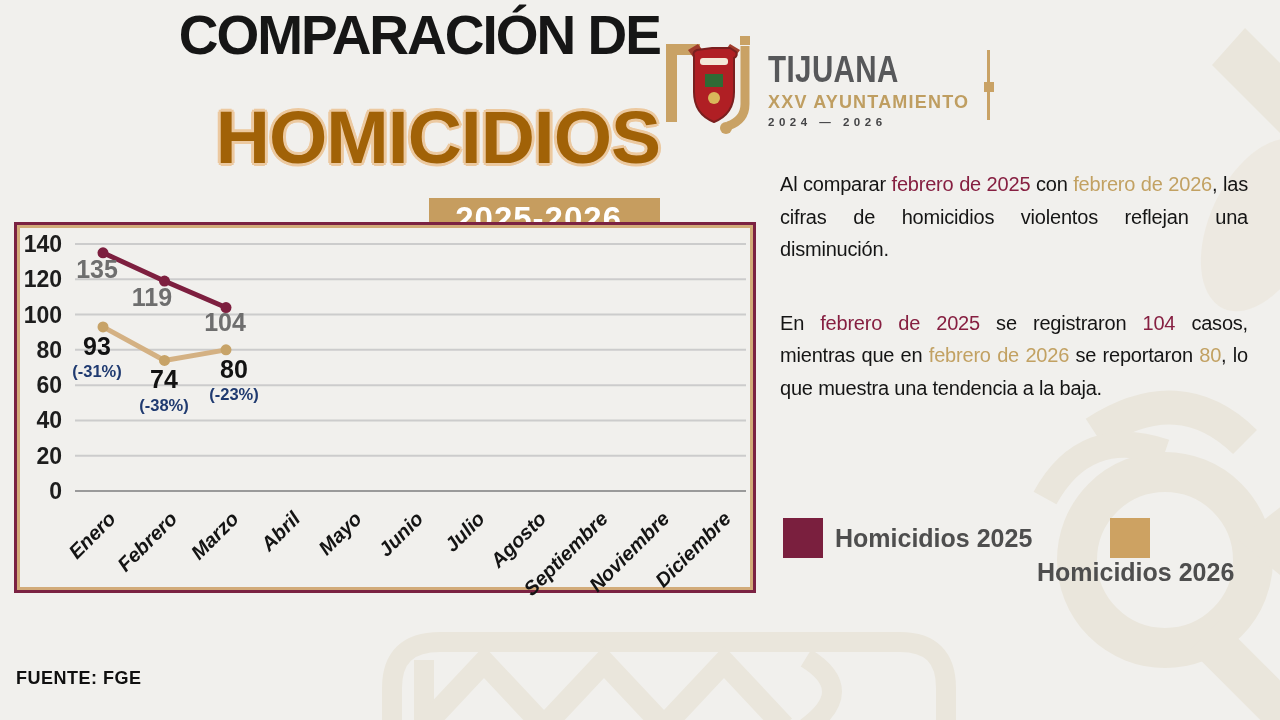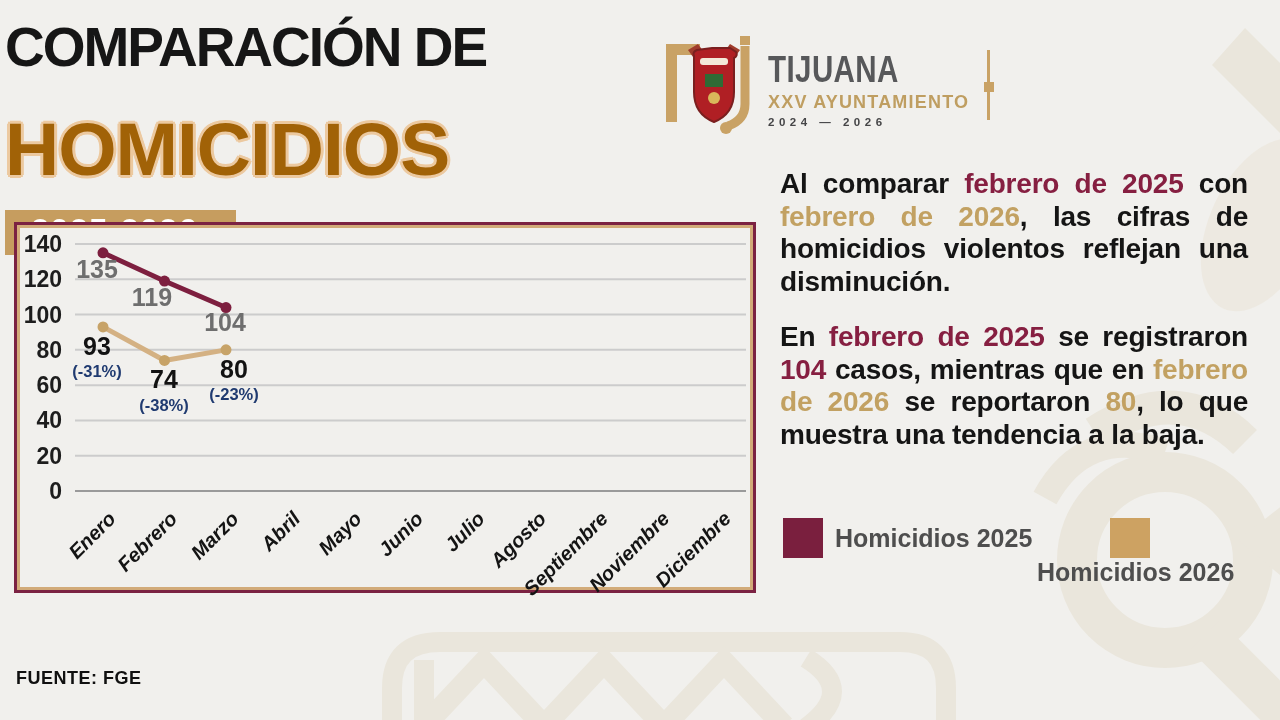--- a/index.html
+++ b/index.html
@@ -2,21 +2,21 @@
 <html><head>
 <meta charset="utf-8">
 <style>
   html,body{margin:0;padding:0;}
   .canvas{position:relative;width:1280px;height:720px;overflow:hidden;
     background:#f1f0ed;font-family:"Liberation Sans",sans-serif;}
   .wm{position:absolute;left:0;top:0;z-index:0;}
   .layer{position:absolute;z-index:1;}
 
   
-  .title-block{left:5px;top:20px;width:655px;text-align:left;}
+  .title-block{left:5px;top:8px;width:655px;text-align:right;}
   .t1{font-size:55px;font-weight:800;letter-spacing:-2px;color:#161616;line-height:1.0;}
   .t2{font-size:75px;font-weight:800;letter-spacing:-1px;color:#a16207;line-height:0.92;
       text-shadow:-2px -2px 0 #ecc9a0,2px -2px 0 #ecc9a0,-2px 2px 0 #ecc9a0,2px 2px 0 #ecc9a0,
                   -3px 0 0 #ecc9a0,3px 0 0 #ecc9a0,0 -3px 0 #ecc9a0,0 3px 0 #ecc9a0;margin-top:40px;}
   .badge{display:inline-block;margin-top:26px;background:#c69d5f;color:#ffffff;
       font-size:33px;font-weight:800;letter-spacing:1px;padding:2px 38px 5px 26px;}
 
   
   .logo{left:664px;top:12px;display:flex;align-items:flex-start;}
   .emblem{margin-top:14px;}
@@ -34,23 +34,23 @@
   .org-line:first-of-type{margin-top:4px;}
 
   
   .chart-panel{left:14px;top:222px;width:742px;height:371px;border:3px solid #7b2242;
       background:#f1f0ed;box-sizing:border-box;}
   .chart-inner{position:absolute;inset:0;border:3px solid #d2ab79;box-sizing:border-box;}
   #chart-svg{overflow:visible;display:block;}
 
   
   .narrative{left:780px;top:168px;width:468px;}
-  .narrative p{margin:0;font-size:28px;font-weight:700;line-height:32.5px;color:#151515;
+  .narrative p{margin:0;font-size:20px;font-weight:400;line-height:32.5px;color:#151515;
       text-align:justify;text-align-last:left;letter-spacing:-.2px;}
-  .narrative p + p{margin-top:23px;}
+  .narrative p + p{margin-top:41px;}
   .c-maroon{color:#861f41;}
   .c-tan{color:#c2a162;}
 
   
   .legend{left:783px;top:518px;width:500px;height:46px;}
   .legend-item{position:absolute;top:0;display:flex;align-items:center;}
   .legend-item.second{left:242px;flex-direction:column;}
   .swatch{width:40px;height:40px;display:inline-block;}
   .legend-label{margin-left:12px;font-size:25px;font-weight:700;color:#4e4e4e;white-space:nowrap;}
 

